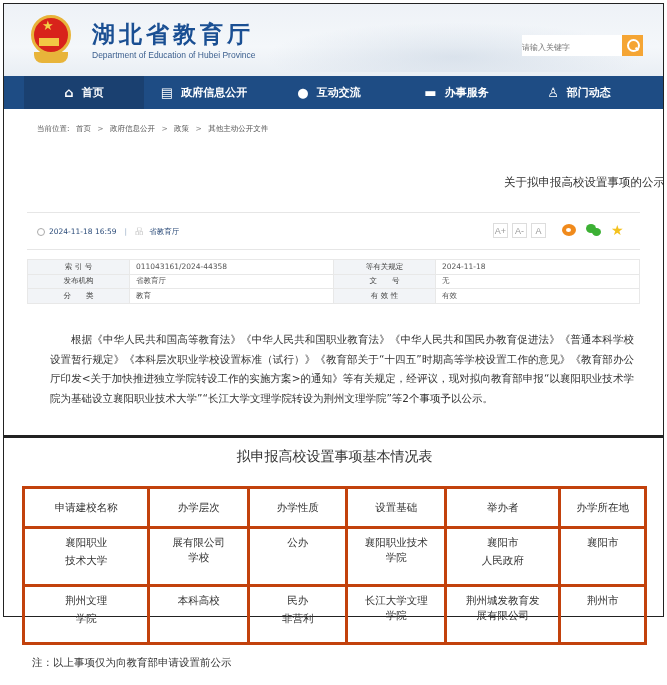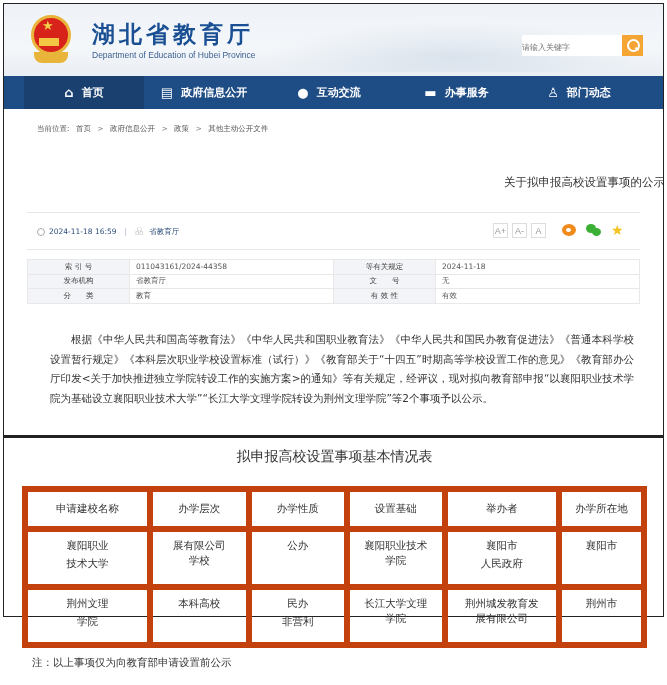--- a/index.html
+++ b/index.html
@@ -63,21 +63,21 @@
   .info-table td { height: 14.5px; border: 1px solid #e8e8e8; padding: 0 6px; color: #555; }
   .info-table td.lab { background: #f2f4f7; text-align: center; width: 102px; color: #444; }
   .info-table td.val { width: 204px; }
 
   
   .body-text { position: absolute; left: 46px; top: 326px; width: 584px; font-size: 10.5px; line-height: 19.5px; color: #333; text-indent: 2em; text-align: justify; }
 
   
   .table-title { position: absolute; left: 0; width: 661px; top: 10px; text-align: center; font-size: 14px; color: #333; }
   .sch-table { position: absolute; left: 18px; top: 48px; width: 625px; border-collapse: collapse; font-size: 10.5px; color: #333; }
-  .sch-table th, .sch-table td { border: 6px solid #c2410c; text-align: center; font-weight: normal; }
+  .sch-table th, .sch-table td { border: 3px solid #c2410c; text-align: center; font-weight: normal; }
   .sch-table th { height: 40px; }
   .sch-table td { height: 58px; vertical-align: top; padding-top: 6px; line-height: 15px; }
   .sch-table td.tall { line-height: 18px; padding-top: 4px; }
   .note { position: absolute; left: 28px; top: 218px; font-size: 10.5px; color: #333; }
 </style>
 </head>
 <body>
 
 <div class="frame-top">
   <div class="header">

